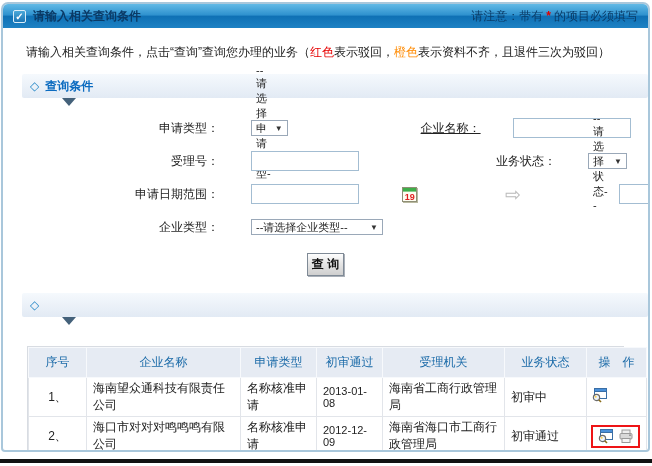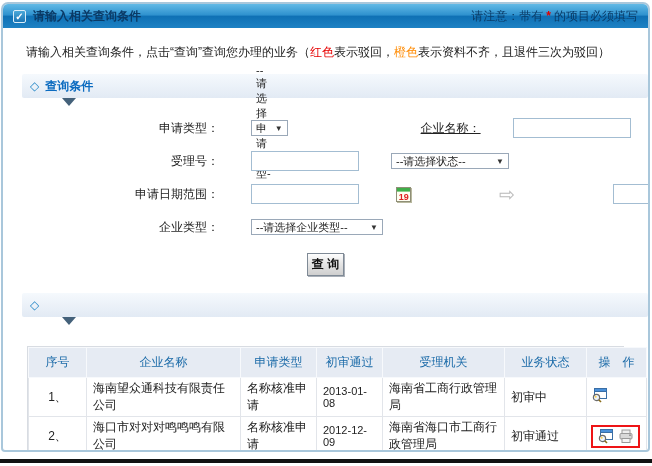--- a/index.html
+++ b/index.html
@@ -33,21 +33,21 @@
 
   .form { font-size:12px; color:#222; margin-top:2px; }
   .frow { display:flex; align-items:center; margin-top:11px; height:22px;gap:32px; }
   .flabel { flex:0 0 auto; text-align:right; }
   .lab1 { width:195px; }
   input.txt { height:20px; border:1px solid #a3bdd2; background:#fff; font-size:12px; padding:0 3px;
               font-family:"Liberation Sans", sans-serif; }
   .sel { height:16px; border:1px solid #9aa8b8; background:#fff; display:flex; align-items:center;
          justify-content:space-between; padding:0 4px 0 4px; font-size:11px; color:#222; cursor:default; }
   .sel::after { content:"▼"; font-size:8px; color:#333; margin-left:4px; }
-  .cal-wrap { display:inline-block; margin-left:5px; box-shadow:1px 1px 0 #b9b99f; line-height:0; }
+  .cal-wrap { display:inline-block; margin-left:11px; box-shadow:1px 1px 0 #b9b99f; line-height:0; }
   .arrow-glyph { color:#b9b9b9; font-size:19px; line-height:19px; }
 
   .btn-row { margin-top:15px; text-align:center; }
   .search-btn { width:37px; height:23px; font-size:12px; font-weight:bold; color:#111; cursor:pointer;
                 border:1px solid #7f8a96; background:linear-gradient(#fefefe,#e6e6e6 45%,#cfcfcf);
                 box-shadow:1px 1px 0 #aab0b8; font-family:"Liberation Sans", sans-serif; }
 
   .table-wrap { margin:21px 3px 0 3px; border:1px solid #d8dce2; }
   table.records { width:100%; border-collapse:collapse; font-size:12px; table-layout:fixed; }
   table.records th { background:#e6ebf3; color:#1a6aa8; font-weight:normal; height:30px;
@@ -96,20 +96,21 @@
           <div class="sel" style="width:112px;">
             <span>--请选择申请类型--</span>
           </div>
           <span class="flabel" style="width:161px;text-decoration:underline;">企业名称：</span>
           <input class="txt" style="width: 118px;" type="text">
         </div>
 
         <div class="frow">
           <span class="flabel lab1">受理号：</span>
           <input class="txt" style="width: 108px;" type="text">
+          <span class="flabel" style="width:165px;">业务状态：</span>
           <div class="sel" style="width:118px;">
             <span>--请选择状态--</span>
           </div>
         </div>
 
         <div class="frow">
           <span class="flabel lab1">申请日期范围：</span>
           <input class="txt" style="width: 108px;" type="text">
           <span class="cal-wrap icon-btn">
             <svg width="15" height="15">

